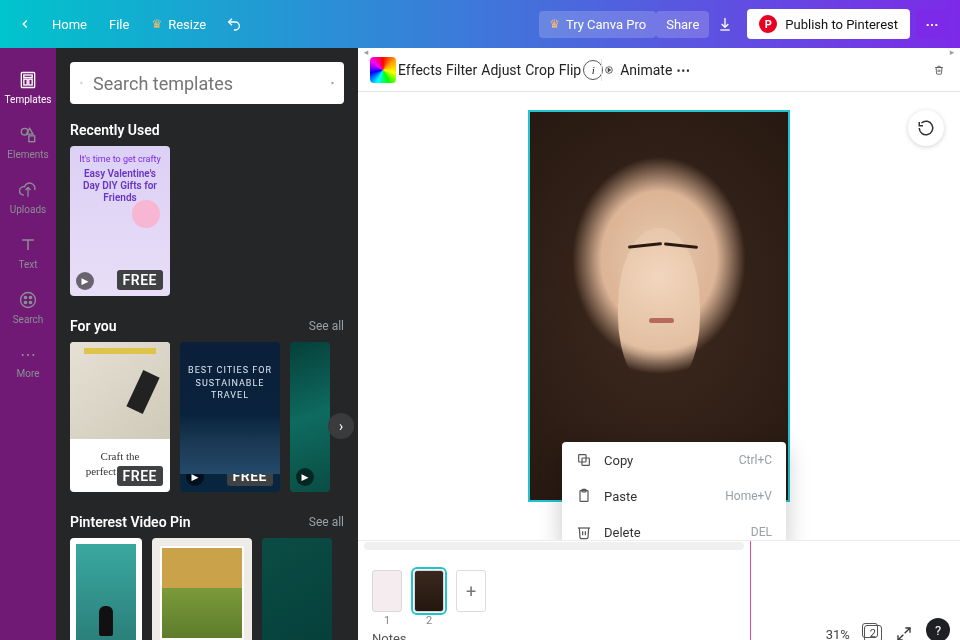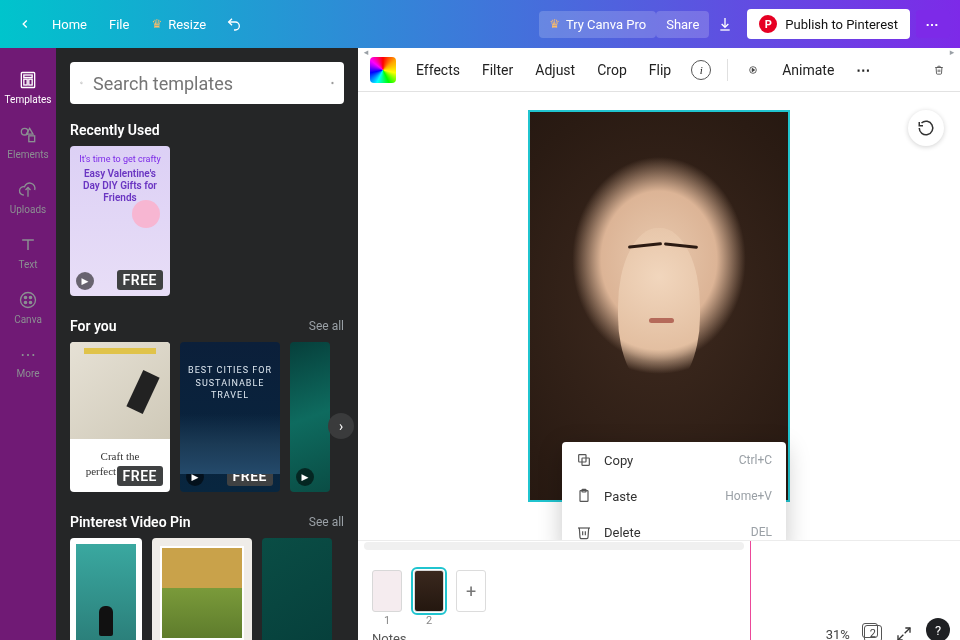--- a/index.html
+++ b/index.html
@@ -66,21 +66,21 @@
 .t-ocean .person { position:absolute; bottom:6px; left:50%; transform:translateX(-50%); width:14px; height:30px; background:#111; border-radius:6px 6px 2px 2px; }
 .t-food { background:#efece8; padding:8px; }
 .t-food .inner { width:100%; height:100%; border:2px solid #fff; background:linear-gradient(#c9a24a 0%, #c9a24a 45%, #7a9a3a 45%, #5e7c2c 100%); }
 .t-green { background:linear-gradient(150deg,#0a4d45,#063f3b); }
 
 
 .collapse-tab { position:absolute; right:-12px; top:306px; width:14px; height:72px; background:#252627; border-radius:0 10px 10px 0; display:flex; align-items:center; justify-content:center; color:#9aa0a6; font-size:10px; }
 
 
 .canvas-area { flex:1; background:#fff; display:flex; flex-direction:column; position:relative; }
-.toolbar { height:44px; border-bottom:1px solid #e2e2e2; display:flex; align-items:center; padding:0 12px; gap:18px; font-size:14px; color:#222; }
+.toolbar { height:44px; border-bottom:1px solid #e2e2e2; display:flex; align-items:center; padding:0 12px; font-size:14px; color:#222; }
 .toolbar .rainbow { width:26px; height:26px; border-radius:4px; background:conic-gradient(red,orange,yellow,lime,cyan,blue,magenta,red); cursor:pointer; }
 .toolbar .sep { width:1px; height:22px; background:#e0e0e0; margin:0 -2px; }
 .toolbar .tbtn { cursor:pointer; padding:4px 2px; }
 .toolbar .spacer { flex:1; }
 .toolbar .info { width:20px; height:20px; border:1.4px solid #555; border-radius:50%; display:flex; align-items:center; justify-content:center; font-size:11px; font-style:italic; font-family:Georgia; }
 
 .stage { flex:1; background:#fff; position:relative; overflow:hidden; }
 .artboard { position:absolute; left:170px; top:18px; width:262px; height:392px; border:2px solid #20c4cf; background:#d8c7b6; overflow:hidden; }
 .portrait { position:absolute; inset:0; background:
   radial-gradient(ellipse 56% 44% at 50% 38%, #e8c9ae 0%, #dcb496 40%, transparent 60%),
@@ -205,21 +205,21 @@
       <span class="label">Text</span>
     </div>
     <div class="item">
       <svg viewBox="0 0 24 24" fill="none" stroke="currentColor" stroke-width="1.6">
           <circle cx="12" cy="12" r="9"></circle>
           <circle cx="9" cy="9" r="1.4" fill="currentColor"></circle>
           <circle cx="15" cy="9" r="1.4" fill="currentColor"></circle>
           <circle cx="9" cy="15" r="1.4" fill="currentColor"></circle>
           <circle cx="15" cy="15" r="1.4" fill="currentColor"></circle>
         </svg>
-      <span class="label">Canva</span>
+      <span class="label">Search</span>
     </div>
     <div class="item">
       <span style="font-size:16px">⋯</span>
       <span class="label">More</span>
     </div>
   </div>
 
   <div class="panel">
     <div class="search-wrap">
       <div class="search">

